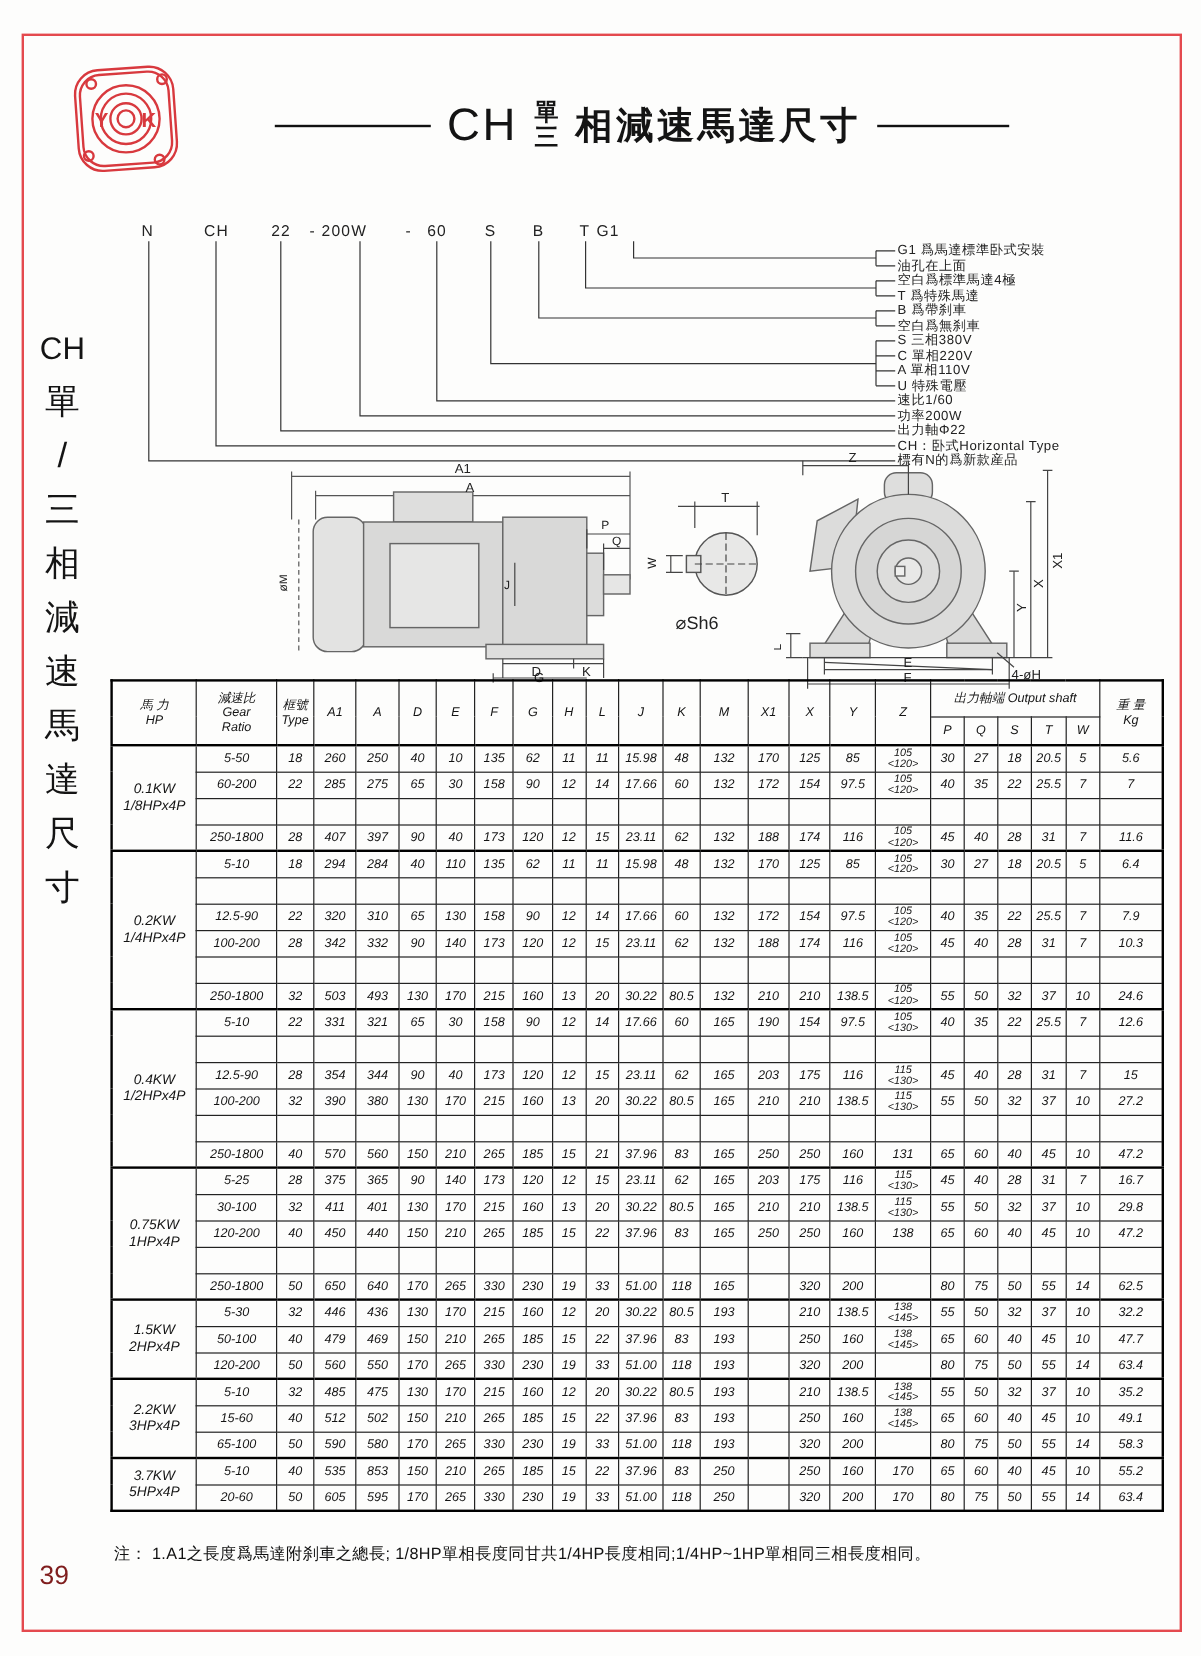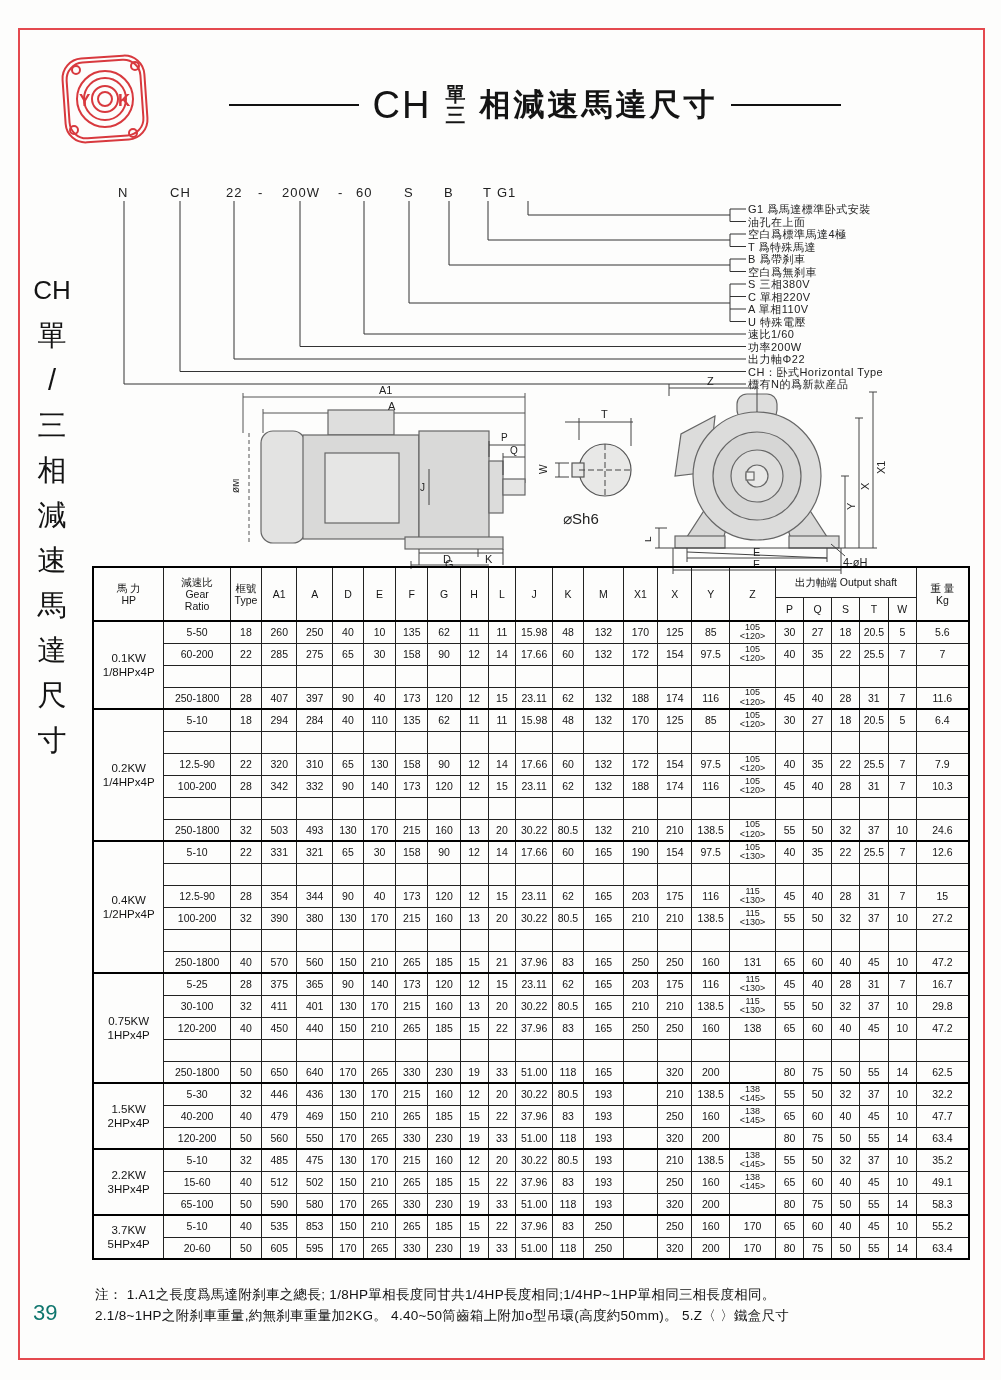--- a/index.html
+++ b/index.html
@@ -32,37 +32,37 @@
   .dec-labels { position:absolute; left:648px; top:20px; }
   .dec-labels div { font-size:11px; line-height:12.5px; white-space:nowrap; color:#222;
                     letter-spacing:0.5px; }
 
   
   .drawing { position:absolute; }
   .drawing svg text { font-family:"Liberation Sans","DejaVu Sans",sans-serif; fill:#222; }
 
   
   .dim-table { position:absolute; left:92px; top:566px; border-collapse:collapse;
-               table-layout:fixed; width:878px; border:2px solid #000; }
+               table-layout:fixed; width:878px; border:2px solid #000;font-style:italic; }
   .dim-table th, .dim-table td { border:1px solid #222; text-align:center; vertical-align:middle;
                font-size:10.5px; padding:0; overflow:hidden; white-space:pre-line; }
   .dim-table thead th { font-weight:normal; line-height:1.15; }
   .dim-table thead tr:first-child th { height:30px; }
   .dim-table thead tr:last-child th { height:24px; }
   .dim-table thead { border-bottom:2px solid #000; }
   .dim-table tbody td { height:22px; line-height:1.0; }
   .dim-table td.z2 { font-size:9px; line-height:9.5px; }
   .dim-table td.grpcell { font-size:11.5px; line-height:1.25; }
   .dim-table tr.grp-start td { border-top:2px solid #000; }
   .hdr-cn { font-size:11px; }
 
   
   .notes { position:absolute; left:95px; top:1285px; width:878px; font-size:13.5px;
            line-height:1.55; color:#111; letter-spacing:0.3px; }
-  .page-num { position:absolute; left:33px; top:1300px; font-size:22px; color:#0f766e; }
+  .page-num { position:absolute; left:33px; top:1300px; font-size:22px; color:#7f1d1d; }
 </style>
 </head>
 <body>
 
 <div class="page">
   <div class="frame"></div>
 
   <div class="logo">
     <svg width="100" height="108" viewBox="0 0 100 108">
       <g stroke="#d8393e" fill="none" stroke-width="2">
@@ -133,21 +133,21 @@
           <path d="M630,113.5 H646"></path>
         <path d="M630,126 H646"></path>
           <path d="M630,138.5 H646"></path>
       </g>
     </svg>
     <div id="decoder-codes">
         <span class="code-char" style="left: 18px;">N</span>
         <span class="code-char" style="left: 70px;">CH</span>
         <span class="code-char" style="left: 126px;">22</span>
         <span class="code-char" style="left: 158px;">-</span>
-        <span class="code-char" style="left: 182px;">200W</span>
+        <span class="code-char" style="left: 168px;">200W</span>
         <span class="code-char" style="left: 238px;">-</span>
         <span class="code-char" style="left: 256px;">60</span>
         <span class="code-char" style="left: 304px;">S</span>
         <span class="code-char" style="left: 344px;">B</span>
         <span class="code-char" style="left: 383px;">T</span>
         <span class="code-char" style="left: 397px;">G1</span>
       </div>
     <div class="dec-labels" id="decoder-labels">
         <div>G1 爲馬達標準卧式安裝</div>
         <div>油孔在上面</div>
@@ -918,21 +918,21 @@
           <td class="z2">138
 &lt;145&gt;</td>
           <td>55</td>
           <td>50</td>
           <td>32</td>
           <td>37</td>
           <td>10</td>
           <td>32.2</td>
         </tr>
         <tr>
-          <td>40-200</td>
+          <td>50-100</td>
           <td>40</td>
           <td>479</td>
           <td>469</td>
           <td>150</td>
           <td>210</td>
           <td>265</td>
           <td>185</td>
           <td>15</td>
           <td>22</td>
           <td>37.96</td>
@@ -1104,17 +1104,16 @@
           <td>50</td>
           <td>55</td>
           <td>14</td>
           <td>63.4</td>
         </tr>
       </tbody>
   </table>
 
   <div class="notes">
     <div>注：  1.A1之長度爲馬達附刹車之總長; 1/8HP單相長度同甘共1/4HP長度相同;1/4HP~1HP單相同三相長度相同。</div>
-    <div>2.1/8~1HP之附刹車重量,約無刹車重量加2KG。 4.40~50筒齒箱上附加o型吊環(高度約50mm)。 5.Z〈 〉鐵盒尺寸</div>
   </div>
 
   <div class="page-num">39</div>
 </div>
 
 </body></html>

